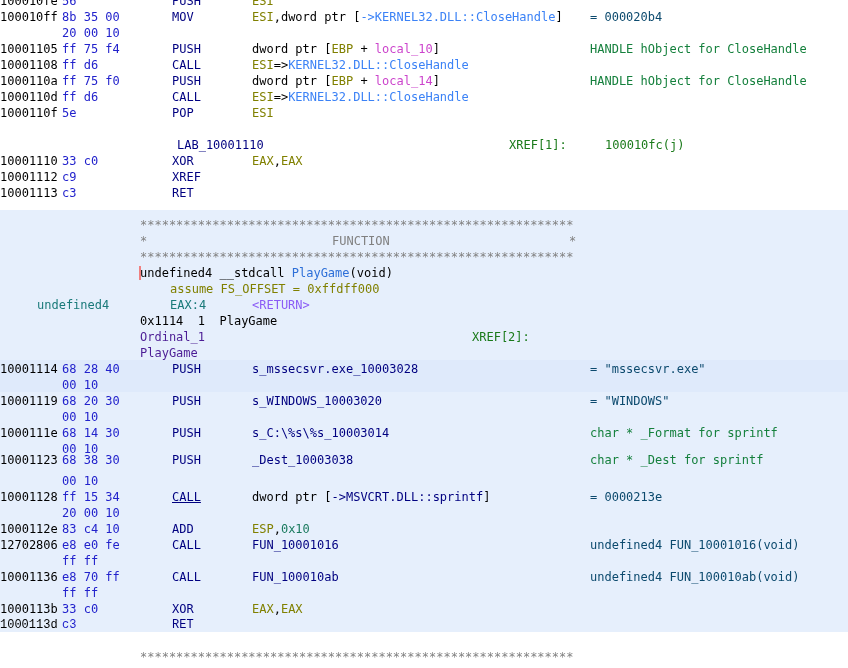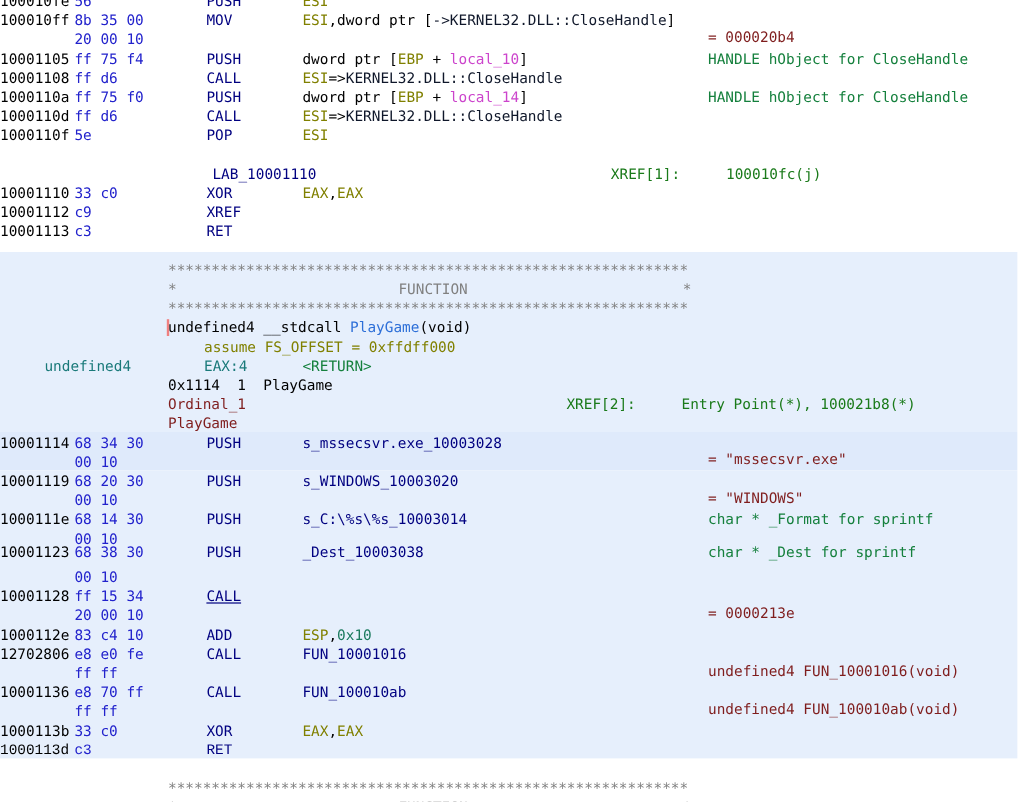--- a/index.html
+++ b/index.html
@@ -32,33 +32,33 @@
   .col-pre{left:37px;}
 
   
   .addr{color:#000000;}
   .bytes{color:#2222cc;}
   .mnem{color:#000080;}
   .mnem-u{color:#000080;text-decoration:underline;}
   .reg{color:#808000;}
   .plain{color:#000000;}
   .local{color:#cc44cc;}
-  .ext{color:#0f172a;}
+  .ext{color:#3b82f6;}
   .num{color:#1a7a5e;}
   .lab{color:#000080;}
   .xref{color:#1a7a1a;}
-  .cmt{color:#7f1d1d;margin-top:14px;}
+  .cmt{color:#0c4a6e;}
   .eol{color:#15803d;}
   .stars{color:#808080;}
   .fnname{color:#2d6fd8;}
   .kw{color:#000000;}
   .assume{color:#808000;}
   .type{color:#1a7a7a;}
-  .retkw{color:#15803d;}
-  .ordinal{color:#7f1d1d;}
+  .retkw{color:#8b5cf6;}
+  .ordinal{color:#4c1d95;}
   .dataref{color:#000080;}
 
   
   .caret{position:absolute;left:139px;width:2px;height:14px;top:1px;background:#f08080;}
 </style>
 </head>
 <body>
 
 <div id="listing">
     <div class="band band-func" style="top: 210px; height: 150px;"></div>
@@ -76,31 +76,31 @@
     <div class="row" style="top: 153px; padding-left: 39px;"><span class="c col-addr addr">10001110</span><span class="c col-bytes bytes">33 c0</span><span class="c col-mnem mnem">XOR</span><span class="c col-op"><span class="reg">EAX</span><span class="plain">,</span><span class="reg">EAX</span></span></div>
     <div class="row" style="top: 169px;"><span class="c col-addr addr">10001112</span><span class="c col-bytes bytes">c9</span><span class="c col-mnem mnem">XREF</span></div>
     <div class="row" style="top: 185px;"><span class="c col-addr addr">10001113</span><span class="c col-bytes bytes">c3</span><span class="c col-mnem mnem">RET</span></div>
     <div class="row" style="top: 217px;"><span class="c col-lbl stars">************************************************************</span></div>
     <div class="row" style="top: 233px;"><span class="c col-lbl stars">*</span><span class="c col-lbl stars" style="left: 332px;">FUNCTION</span><span class="c col-lbl stars" style="left: 569px;">*</span></div>
     <div class="row" style="top: 249px;"><span class="c col-lbl stars">************************************************************</span></div>
     <div class="row" style="top: 265px;"><span class="caret"></span><span class="c col-lbl"><span class="kw">undefined4</span><span class="kw"> __stdcall </span><span class="fnname">PlayGame</span><span class="kw">(void)</span></span></div>
     <div class="row" style="top: 281px; padding-left: 48px;"><span class="c col-lbl assume" style="left: 170px;">assume FS_OFFSET = 0xffdff000</span></div>
     <div class="row" style="top: 297px;"><span class="c col-pre type">undefined4</span><span class="c col-lbl type" style="left: 170px;">EAX:4</span><span class="c col-lbl retkw" style="left: 252px;">&lt;RETURN&gt;</span></div>
     <div class="row" style="top: 313px;"><span class="c col-lbl plain">0x1114  1  PlayGame</span></div>
-    <div class="row" style="top: 329px;"><span class="c col-lbl ordinal">Ordinal_1</span><span class="c col-xref xref">XREF[2]:</span><span class="c col-xrefv xref">Entry Point(*), 100021b8(*)</span></div>
+    <div class="row" style="top: 329px;"><span class="c col-lbl ordinal">Ordinal_1</span><span class="c col-xref xref">XREF[2]:</span></div>
     <div class="row" style="top: 345px;"><span class="c col-lbl ordinal">PlayGame</span></div>
-    <div class="row" style="top: 361px;"><span class="c col-addr addr">10001114</span><span class="c col-bytes bytes">68 34 30</span><span class="c col-mnem mnem">PUSH</span><span class="c col-op"><span class="dataref">s_mssecsvr.exe_10003028</span></span><span class="c col-cmt cmt">= "mssecsvr.exe"</span></div>
+    <div class="row" style="top: 361px;"><span class="c col-addr addr">10001114</span><span class="c col-bytes bytes">68 28 40</span><span class="c col-mnem mnem">PUSH</span><span class="c col-op"><span class="dataref">s_mssecsvr.exe_10003028</span></span><span class="c col-cmt cmt">= "mssecsvr.exe"</span></div>
     <div class="row" style="top: 377px;"><span class="c col-bytes bytes">00 10</span></div>
     <div class="row" style="top: 393px;"><span class="c col-addr addr">10001119</span><span class="c col-bytes bytes">68 20 30</span><span class="c col-mnem mnem">PUSH</span><span class="c col-op"><span class="dataref">s_WINDOWS_10003020</span></span><span class="c col-cmt cmt">= "WINDOWS"</span></div>
     <div class="row" style="top: 409px;"><span class="c col-bytes bytes">00 10</span></div>
     <div class="row" style="top: 425px;"><span class="c col-addr addr">1000111e</span><span class="c col-bytes bytes">68 14 30</span><span class="c col-mnem mnem">PUSH</span><span class="c col-op"><span class="dataref">s_C:\%s\%s_10003014</span></span><span class="c col-cmt eol">char * _Format for sprintf</span></div>
     <div class="row" style="top: 441px;"><span class="c col-bytes bytes">00 10</span></div>
     <div class="row" style="top: 452px;"><span class="c col-addr addr">10001123</span><span class="c col-bytes bytes">68 38 30</span><span class="c col-mnem mnem">PUSH</span><span class="c col-op"><span class="dataref">_Dest_10003038</span></span><span class="c col-cmt eol">char * _Dest for sprintf</span></div>
     <div class="row" style="top: 473px;"><span class="c col-bytes bytes">00 10</span></div>
-    <div class="row" style="top: 489px;"><span class="c col-addr addr">10001128</span><span class="c col-bytes bytes">ff 15 34</span><span class="c col-mnem mnem-u">CALL</span><span class="c col-cmt cmt">= 0000213e</span></div>
+    <div class="row" style="top: 489px;"><span class="c col-addr addr">10001128</span><span class="c col-bytes bytes">ff 15 34</span><span class="c col-mnem mnem-u">CALL</span><span class="c col-op"><span class="plain">dword ptr [</span><span class="dataref">-&gt;MSVCRT.DLL::sprintf</span><span class="plain">]</span></span><span class="c col-cmt cmt">= 0000213e</span></div>
     <div class="row" style="top: 505px;"><span class="c col-bytes bytes">20 00 10</span></div>
     <div class="row" style="top: 521px;"><span class="c col-addr addr">1000112e</span><span class="c col-bytes bytes">83 c4 10</span><span class="c col-mnem mnem">ADD</span><span class="c col-op"><span class="reg">ESP</span><span class="plain">,</span><span class="num">0x10</span></span></div>
     <div class="row" style="top: 537px;"><span class="c col-addr addr">12702806</span><span class="c col-bytes bytes">e8 e0 fe</span><span class="c col-mnem mnem">CALL</span><span class="c col-op"><span class="dataref">FUN_10001016</span></span><span class="c col-cmt cmt">undefined4 FUN_10001016(void)</span></div>
     <div class="row" style="top: 553px;"><span class="c col-bytes bytes">ff ff</span></div>
     <div class="row" style="top: 569px;"><span class="c col-addr addr">10001136</span><span class="c col-bytes bytes">e8 70 ff</span><span class="c col-mnem mnem">CALL</span><span class="c col-op"><span class="dataref">FUN_100010ab</span></span><span class="c col-cmt cmt">undefined4 FUN_100010ab(void)</span></div>
     <div class="row" style="top: 585px;"><span class="c col-bytes bytes">ff ff</span></div>
     <div class="row" style="top: 601px;"><span class="c col-addr addr">1000113b</span><span class="c col-bytes bytes">33 c0</span><span class="c col-mnem mnem">XOR</span><span class="c col-op"><span class="reg">EAX</span><span class="plain">,</span><span class="reg">EAX</span></span></div>
     <div class="row" style="top: 617px; font-family: Liberation Mono, monospace;"><span class="c col-addr addr">1000113d</span><span class="c col-bytes bytes">c3</span><span class="c col-mnem mnem">RET</span></div>
     <div class="row" style="top: 649px;"><span class="c col-lbl stars">************************************************************</span></div>
     <div class="row" style="top: 665px;"><span class="c col-lbl stars">*</span><span class="c col-lbl stars" style="left: 332px;">FUNCTION</span><span class="c col-lbl stars" style="left: 569px;">*</span></div>

